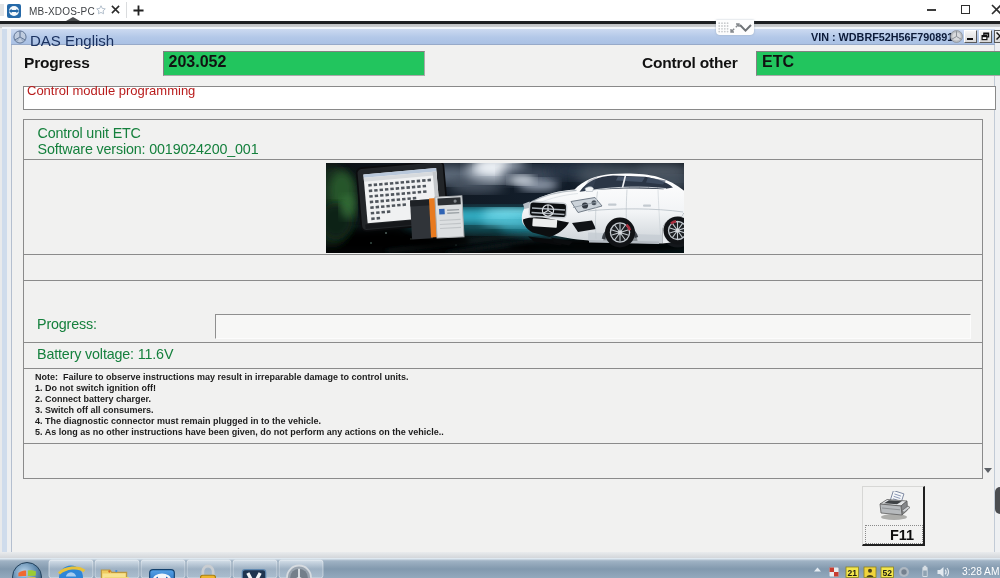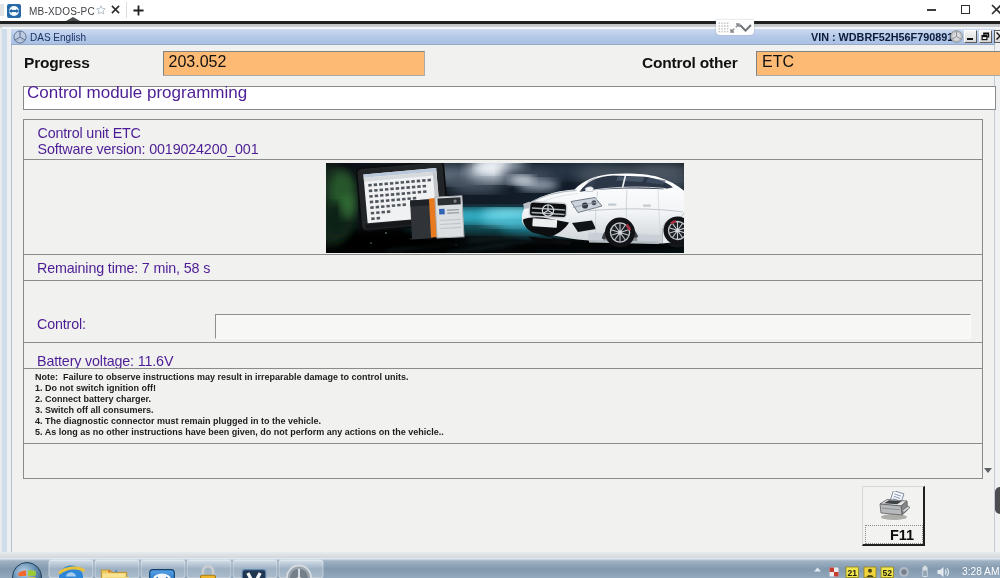--- a/index.html
+++ b/index.html
@@ -1,23 +1,23 @@
 <!DOCTYPE html>
 <html><head><meta charset="utf-8">
 <style>
 html,body{margin:0;padding:0}
 body{width:1000px;height:578px;position:relative;overflow:hidden;
   font-family:"Liberation Sans",sans-serif;background:#f1f1f0;color:#1a1a1a}
 .abs{position:absolute}
 .lbl{font-weight:bold;font-size:15.5px;color:#111;letter-spacing:-.2px}
-.fld{position:absolute;background:#fdba74;border:1px solid #828282;
+.fld{position:absolute;background:#22c55e;border:1px solid #828282;
   border-right-color:#aaaaaa;border-bottom-color:#aaaaaa;
-  font-weight:normal;font-size:16px;color:#111;line-height:20px;padding-left:5px}
+  font-weight:bold;font-size:16px;color:#111;line-height:20px;padding-left:5px}
 .hrline{position:absolute;left:0;width:100%;height:1px;background:#8b8b8b}
-.txt13{position:absolute;font-size:14.3px;color:#4c1d95;letter-spacing:-.15px}
+.txt13{position:absolute;font-size:14.3px;color:#15803d;letter-spacing:-.15px}
 </style></head>
 <body>
 
 <div class="abs" style="left:0;top:0;width:1000px;height:20.5px;background:#ffffff"></div>
 <div class="abs" style="left:0;top:4px;width:4px;height:12px;background:#e2e4e6"></div>
 
 <svg class="abs" style="left:7px;top:3.5px" width="14" height="14" viewBox="0 0 14 14">
   <rect x="0" y="0" width="14" height="14" rx="2" fill="#2569a8"></rect>
   <circle cx="7" cy="7" r="5" fill="#f4f8fb"></circle>
   <path d="M1.8 7 L4.6 4.7 L4.6 9.3 Z" fill="#2569a8"></path>
@@ -61,21 +61,21 @@
 
 <div class="abs" style="left:2px;top:27px;width:998px;height:1.5px;background:#f2f6fb"></div>
 <div class="abs" style="left:10.5px;top:28.5px;width:984.5px;height:15.8px;background:linear-gradient(#ccdaf1,#b3c8e8 55%,#aac1e4)"></div>
 <div class="abs" style="left:10.5px;top:44.3px;width:984.5px;height:1px;background:#97aac9"></div>
 
 <svg class="abs" style="left:12.5px;top:29.5px" width="14" height="14" viewBox="0 0 24 24">
   <circle cx="12" cy="12" r="10.4" fill="#bfccdf" stroke="#5f7495" stroke-width="1.7"></circle>
   <path d="M12 12 L12 1.6 M12 12 L21 17.2 M12 12 L3 17.2" stroke="#5f7495" stroke-width="1.7"></path>
   <path d="M12 12 L10 3 L14 3 Z M12 12 L19.8 19.4 L16.5 21 Z M12 12 L4.2 19.4 L7.5 21 Z" fill="#7d92b0" opacity=".5"></path>
 </svg>
-<div class="abs" style="left:30px;top:31.5px;font-size:10px;color:#1b3260">DAS English</div>
+<div class="abs" style="left:30px;top:31.5px;font-size:15px;color:#1b3260">DAS English</div>
 
 <div class="abs" style="left:811px;top:30.5px;font-size:10.8px;font-weight:bold;color:#0c1a38">VIN : WDBRF52H56F790891</div>
 
 <svg class="abs" style="left:949.5px;top:29.8px" width="13" height="13" viewBox="0 0 24 24">
   <circle cx="12" cy="12" r="11" fill="#b9bdc2" stroke="#888d94" stroke-width="1.4"></circle>
   <circle cx="12" cy="12" r="7.6" fill="#d8dadd"></circle>
   <path d="M12 12 L12 2 M12 12 L20.6 17 M12 12 L3.4 17" stroke="#8a8f96" stroke-width="1.8"></path>
 </svg>
 
 <div class="abs" style="left:963.5px;top:29.5px;width:13px;height:13.3px;background:linear-gradient(#f6f6f6,#d9d9d9);border:1px solid;border-color:#ffffff #5a5a5a #5a5a5a #ffffff;box-sizing:border-box"></div>
@@ -119,21 +119,21 @@
 <svg class="abs" style="left:739px;top:24px" width="13" height="8" viewBox="0 0 13 8">
   <path d="M1 1 L6.5 6.6 L12 1" stroke="#6e7276" stroke-width="2" fill="none"></path>
 </svg>
 
 <div class="abs lbl" style="left:24px;top:54px">Progress</div>
 <div class="fld" style="left:162.5px;top:51px;width:255px;height:23px">203.052</div>
 <div class="abs lbl" style="left:642px;top:54px">Control other</div>
 <div class="fld" style="left:756px;top:51px;width:253px;height:23px">ETC</div>
 
 <div class="abs" style="left:23px;top:85.5px;width:972.5px;height:24.5px;background:#fff;border:1px solid #898989;box-sizing:border-box"></div>
-<div class="abs" style="left:27px;top:82.5px;font-size:17px;color:#4c1d95">Control module programming</div>
+<div class="abs" style="left:27px;top:82.5px;font-size:13px;color:#b91c1c">Control module programming</div>
 
 <div class="abs" style="left:23px;top:118.5px;width:959.5px;height:360px;border:1px solid #8b8b8b;box-sizing:border-box">
   <div class="txt13" style="left:13.5px;top:5px;line-height:16.4px">Control unit ETC<br>Software version: 0019024200_001</div>
   <div class="hrline" style="top:39px"></div>
   <svg class="abs" style="left:302px;top:43.5px" width="358" height="90" viewBox="0 0 358 90">
     <defs>
       <linearGradient id="bgh" x1="0" y1="0" x2="1" y2="0">
         <stop offset="0" stop-color="#0a0e12"></stop>
           <stop offset=".35" stop-color="#111a24"></stop>
         <stop offset=".62" stop-color="#131e2b"></stop>
@@ -367,26 +367,25 @@
 
     <circle cx="351.5" cy="67.5" r="14" fill="#111316"></circle>
     <circle cx="351.5" cy="67.5" r="9" fill="#1c1f22" stroke="#c3c9cf" stroke-width="1.3"></circle>
     <g stroke="#c2c9cf" stroke-width="1.1">
       <path d="M351.5 67.5 L351.5 58.8 M351.5 67.5 L356.6 60.4 M351.5 67.5 L359.8 64.8 M351.5 67.5 L359.8 70.2 M351.5 67.5 L356.6 74.6 M351.5 67.5 L351.5 76.2 M351.5 67.5 L346.4 74.6 M351.5 67.5 L343.2 70.2 M351.5 67.5 L343.2 64.8 M351.5 67.5 L346.4 60.4"></path>
     </g>
     <circle cx="351.5" cy="67.5" r="1.9" fill="#d6dade"></circle>
     <path d="M345 60.5 A 9.5 9.5 0 0 1 350 58.3" stroke="#a92f3f" stroke-width="2.4" fill="none"></path>
   </svg>
   <div class="hrline" style="top:134.5px"></div>
-  <div class="txt13" style="left:13px;top:140.5px">Remaining time: 7 min, 58 s</div>
   <div class="hrline" style="top:160.5px"></div>
-  <div class="txt13" style="left:13px;top:196.5px">Control:</div>
+  <div class="txt13" style="left:13px;top:196.5px">Progress:</div>
   <div class="abs" style="left:191px;top:194px;width:754px;height:23px;background:#f7f7f6;border-top:1.2px solid #8f8f8f;border-left:1.2px solid #8f8f8f;border-right:1px solid #fcfcfc;border-bottom:1px solid #fcfcfc"></div>
   <div class="hrline" style="top:222.5px"></div>
-  <div class="txt13" style="left:13px;top:233px">Battery voltage: 11.6V</div>
+  <div class="txt13" style="left:13px;top:226px">Battery voltage: 11.6V</div>
   <div class="hrline" style="top:248.5px"></div>
   <div class="abs" style="left:11px;top:252px;font-size:9px;font-weight:bold;color:#1c1c1c;line-height:11.15px;white-space:nowrap">Note:&nbsp; Failure to observe instructions may result in irreparable damage to control units.<br>1. Do not switch ignition off!<br>2. Connect battery charger.<br>3. Switch off all consumers.<br>4. The diagnostic connector must remain plugged in to the vehicle.<br>5. As long as no other instructions have been given, do not perform any actions on the vehicle..</div>
   <div class="hrline" style="top:323.5px"></div>
 </div>
 
 <div class="abs" style="left:862px;top:486px;width:63px;height:60px;background:#f2f2f1;border:1px solid #d7d7d5;border-right:2px solid #1f1f1f;border-bottom:2px solid #1f1f1f;box-sizing:border-box"></div>
 <svg class="abs" style="left:876px;top:491px" width="36" height="30" viewBox="0 0 36 30">
   <ellipse cx="18" cy="26" rx="13" ry="3" fill="#9b9b98" opacity=".8"></ellipse>
 
   <g transform="rotate(18 21 8)">

